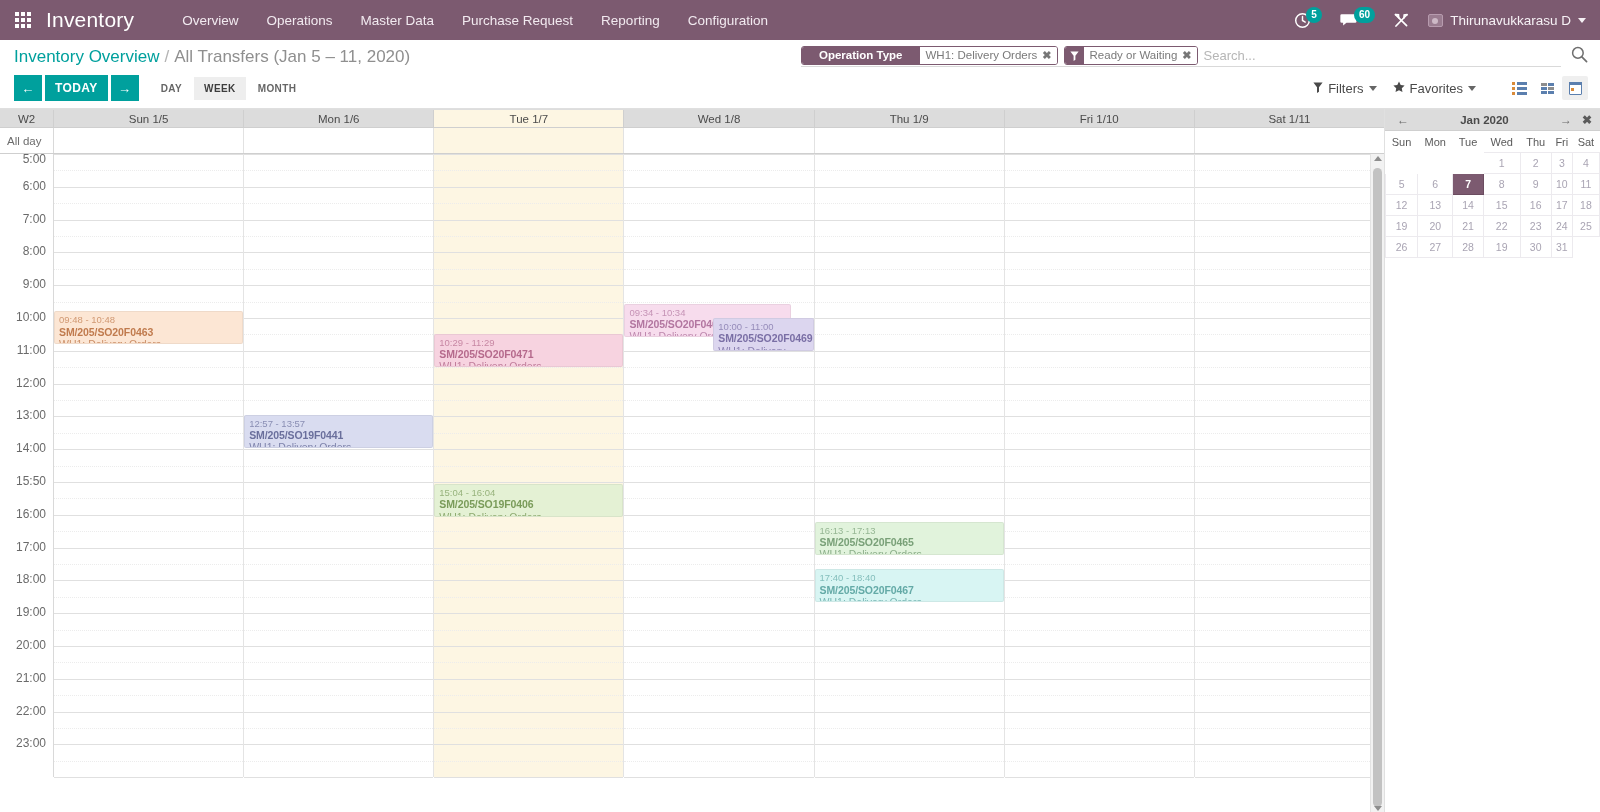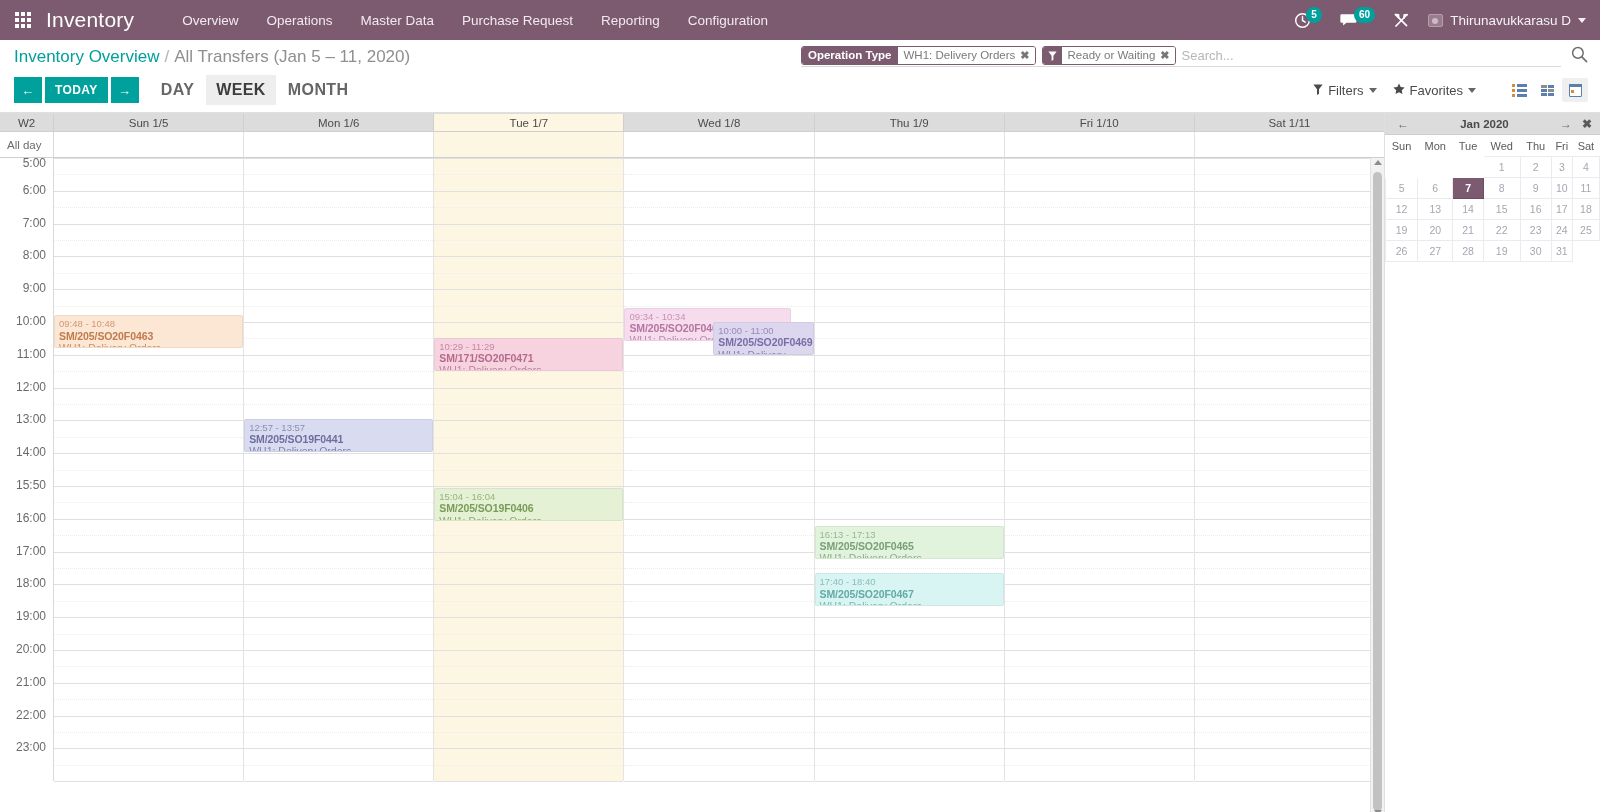--- a/index.html
+++ b/index.html
@@ -98,21 +98,21 @@
   .facets { display: flex; align-items: center; gap: 6px; }
   .facet {
     display: flex; align-items: stretch;
     border-radius: 3px; overflow: hidden;
     font-size: 11.5px; line-height: 1;
     border: 1px solid #7c5a70;
     height: 19px;
   }
   .facet-label {
     background: #7c5a70; color: #fff;
-    padding: 4px 6px; font-weight: 700; display:flex; align-items:center;
+    padding: 4px 17px; font-weight: 700; display:flex; align-items:center;
   }
   .facet-label.icononly { padding: 4px 5px; }
   .facet-value {
     background: #ffffff; color: #7a7a7a;
     padding: 4px 5px 4px 6px;
     display: flex; align-items: center; gap: 5px;
   }
   .facet-x { color: #777; font-size: 11px; font-weight: 700; cursor: pointer; }
   .search-input-wrap { flex: 1; display: flex; align-items: center; }
   .search-input {
@@ -134,21 +134,21 @@
     background: #00a09d; color: #fff; border: 0;
     height: 26px; padding: 0 10px;
     font-size: 12px; font-weight: 700; letter-spacing: .4px;
     cursor: pointer; font-family: "Liberation Sans", sans-serif;
     display: flex; align-items: center; justify-content: center;
   }
   .btn-arrow { width: 28px; padding: 0; font-size: 13px; }
   .scale-btns { display: flex; align-items: center; margin-left: 12px; gap: 2px;}
   .scale-btn {
     background: transparent; border: 0;
-    font-size: 16px; font-weight: 700; letter-spacing: .4px;
+    font-size: 10px; font-weight: 700; letter-spacing: .4px;
     color: #666; padding: 6px 10px; cursor: pointer;
     font-family: "Liberation Sans", sans-serif;
   }
   .scale-btn.active { background: #eeeeee; color: #3d3d3d; }
 
   .cp-right { margin-left: auto; display: flex; align-items: center; gap: 16px; }
   .dd-btn {
     display: flex; align-items: center; gap: 5px;
     font-size: 13px; color: #4a4a4a; cursor: pointer;
   }
@@ -699,21 +699,21 @@
                 <div class="hr-line" style="top: 524.8px;"></div>
                 <div class="hr-line half" style="top: 541.2px;"></div>
                 <div class="hr-line" style="top: 557.6px;"></div>
                 <div class="hr-line half" style="top: 574px;"></div>
                 <div class="hr-line" style="top: 590.4px;"></div>
                 <div class="hr-line half" style="top: 606.8px;"></div>
                 <div class="hr-line" style="top: 623.2px;"></div>
               </div>
               <div class="event" style="top: 179.853px; height: 32.8px; left: 0%; width: 100%; background: rgb(247, 211, 224); color: rgb(181, 106, 140); z-index: 12;">
                 <span class="ev-time">10:29 - 11:29</span>
-                <span class="ev-title">SM/171/SO20F0471</span>
+                <span class="ev-title">SM/205/SO20F0471</span>
                 <span class="ev-sub">WH1: Delivery Orders</span>
               </div>
               <div class="event" style="top: 330.187px; height: 32.8px; left: 0%; width: 100%; background: rgb(228, 241, 212); color: rgb(122, 155, 90); z-index: 13;">
                 <span class="ev-time">15:04 - 16:04</span>
                 <span class="ev-title">SM/205/SO19F0406</span>
                 <span class="ev-sub">WH1: Delivery Orders</span>
               </div>
             </div>
             <div class="day-col" style="height: 623.2px;">
               <div class="grid-lines">

